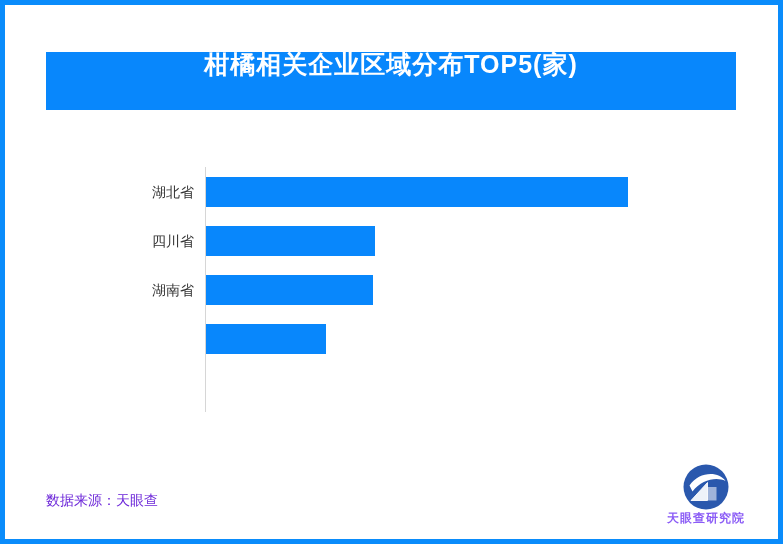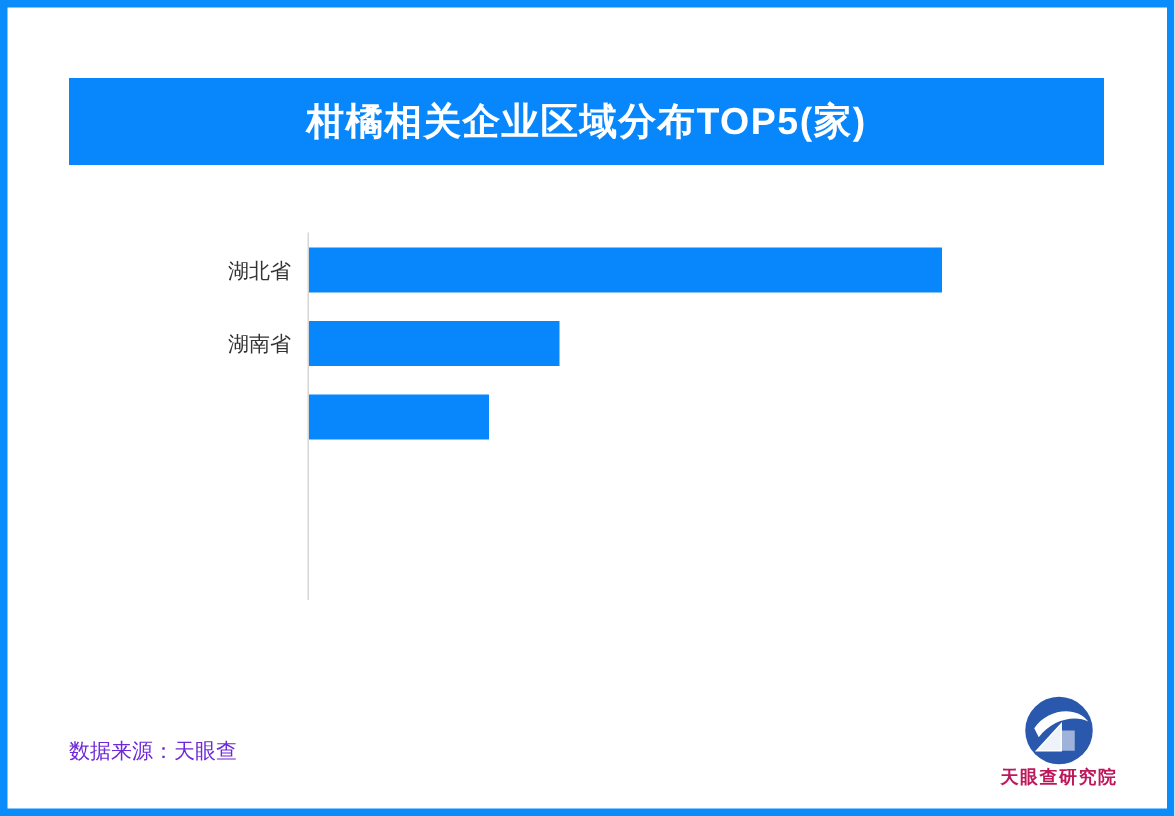--- a/index.html
+++ b/index.html
@@ -23,37 +23,37 @@
 
   
   .title-banner {
     position: absolute;
     left: 41px;
     top: 47px;
     width: 690px;
     height: 58px;
     background: #0887fc;
     display: flex;
-    align-items: center;
+    align-items: flex-start;
     justify-content: center;
   }
   .title-text {
     color: #ffffff;
     font-size: 25px;
     font-weight: bold;
     letter-spacing: 1px;
     line-height: 1;
     white-space: nowrap;
   }
 
   
   .plot {
     position: absolute;
     left: 41px;
-    top: 142px;
+    top: 154px;
     width: 690px;
     height: 262px;
   }
   .axis-line {
     position: absolute;
     left: 159px;
     top: 8px;
     width: 1px;
     height: 245px;
     background: #d6d6d6;
@@ -118,21 +118,21 @@
   }
   .logo-mark {
     width: 48px;
     height: 48px;
     display: block;
   }
   .logo-caption {
     margin-top: 1px;
     font-size: 12px;
     font-weight: bold;
-    color: #be185d;
+    color: #8b5cf6;
     letter-spacing: 1px;
     line-height: 1;
     white-space: nowrap;
   }
 </style>
 </head>
 <body>
 
 <div class="canvas">
 
@@ -140,20 +140,26 @@
     <div class="title-text">柑橘相关企业区域分布TOP5(家)</div>
   </div>
 
   <div class="plot">
     <div class="axis-line"></div>
     <div class="rows" id="bar-rows">
         <div class="row">
           <div class="cat-label">湖北省</div>
           <div class="bar-track">
             <div class="bar" style="width: 422px; background: rgb(8, 135, 252);"></div>
+          </div>
+        </div>
+        <div class="row">
+          <div class="cat-label">四川省</div>
+          <div class="bar-track">
+            <div class="bar" style="width: 169px; background: rgb(8, 135, 252);"></div>
           </div>
         </div>
         <div class="row">
           <div class="cat-label">湖南省</div>
           <div class="bar-track">
             <div class="bar" style="width: 167px; background: rgb(8, 135, 252);"></div>
           </div>
         </div>
         <div class="row">
           <div class="bar-track">

